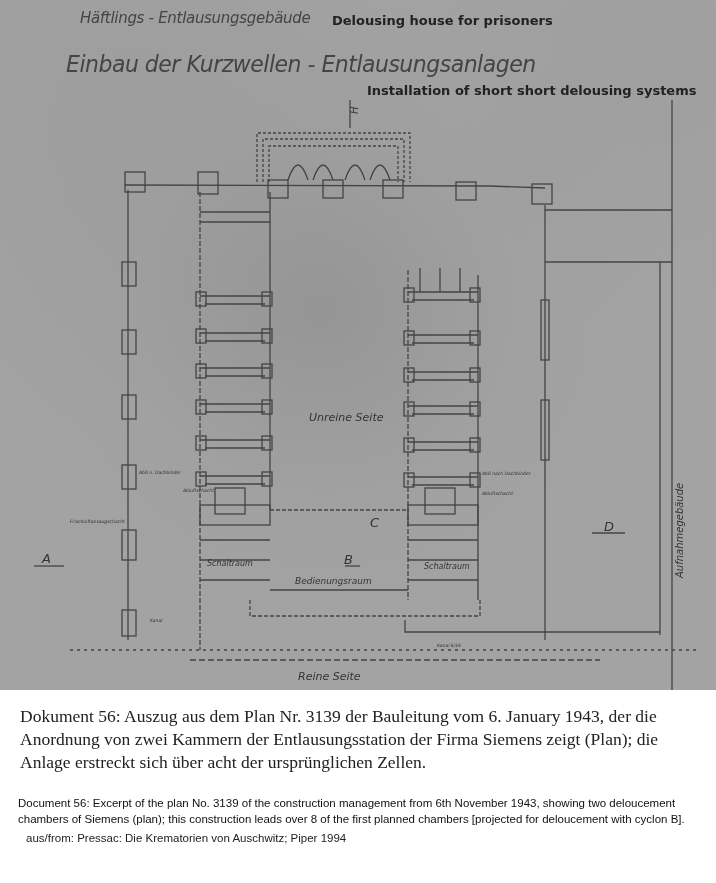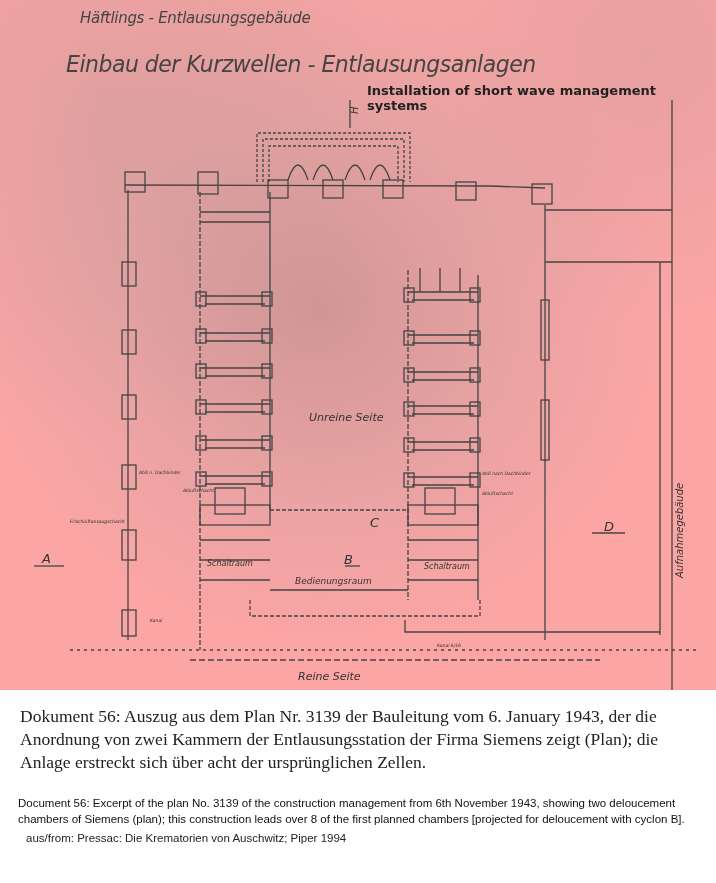--- a/index.html
+++ b/index.html
@@ -1,17 +1,17 @@
 <!DOCTYPE html>
 <html><head>
 <meta charset="utf-8">
 <style>
   html, body { margin: 0; padding: 0; background: #ffffff; }
   body { width: 716px; height: 883px; position: relative; overflow: hidden; font-family: "Liberation Sans", sans-serif; color: #111; }
-  .scan { position: absolute; left: 0; top: 0; width: 716px; height: 690px; background: #fca5a5; }
+  .scan { position: absolute; left: 0; top: 0; width: 716px; height: 690px; background: #a3a3a3; }
   .scan-noise { position: absolute; inset: 0; background:
       radial-gradient(ellipse at 45% 45%, rgba(120,120,120,0.32) 0%, rgba(150,150,150,0.18) 35%, rgba(255,255,255,0) 62%),
       radial-gradient(ellipse at 15% 15%, rgba(140,140,140,0.22) 0%, rgba(255,255,255,0) 40%),
       radial-gradient(ellipse at 90% 8%, rgba(140,140,140,0.18) 0%, rgba(255,255,255,0) 30%);
   }
   .de-title1 { position: absolute; left: 80px; top: 9px; font-family: "DejaVu Sans", sans-serif; font-style: italic; font-size: 15px; color: #444; letter-spacing: -0.3px; }
   .en-title1 { position: absolute; left: 332px; top: 13px; font-family: "DejaVu Sans", sans-serif; font-weight: bold; font-size: 13px; color: #222; }
   .de-title2 { position: absolute; left: 66px; top: 52px; font-family: "DejaVu Sans", sans-serif; font-style: italic; font-size: 22px; color: #444; letter-spacing: -0.5px; transform: scaleY(1.05); }
   .en-title2 { position: absolute; left: 367px; top: 83px; font-family: "DejaVu Sans", sans-serif; font-weight: bold; font-size: 13px; color: #222; }
   svg.plan { position: absolute; left: 0; top: 0; }
@@ -21,22 +21,23 @@
   .caption-en { position: absolute; left: 18px; top: 783px; width: 690px; font-family: "Liberation Sans", sans-serif; font-size: 11.5px; line-height: 16px; color: #111; margin-top: 12px; }
   .source { position: absolute; left: 26px; top: 832px; font-family: "Liberation Sans", sans-serif; font-size: 11.5px; color: #222; }
 </style>
 </head>
 <body>
 
 <div class="scan">
   <div class="scan-noise"></div>
 
   <div class="de-title1">Häftlings - Entlausungsgebäude</div>
+  <div class="en-title1">Delousing house for prisoners</div>
   <div class="de-title2">Einbau der Kurzwellen - Entlausungsanlagen</div>
-  <div class="en-title2">Installation of short wave management systems</div>
+  <div class="en-title2">Installation of short short delousing systems</div>
 
   <svg class="plan" width="716" height="690" viewBox="0 0 716 690">
     <g stroke="#444" stroke-width="1.3" fill="none">
 
       <line x1="350" y1="100" x2="350" y2="128"></line>
 
       <line x1="672" y1="100" x2="672" y2="690"></line>
 
       <line x1="125" y1="185" x2="490" y2="186"></line>
       <line x1="490" y1="186" x2="545" y2="188"></line>

